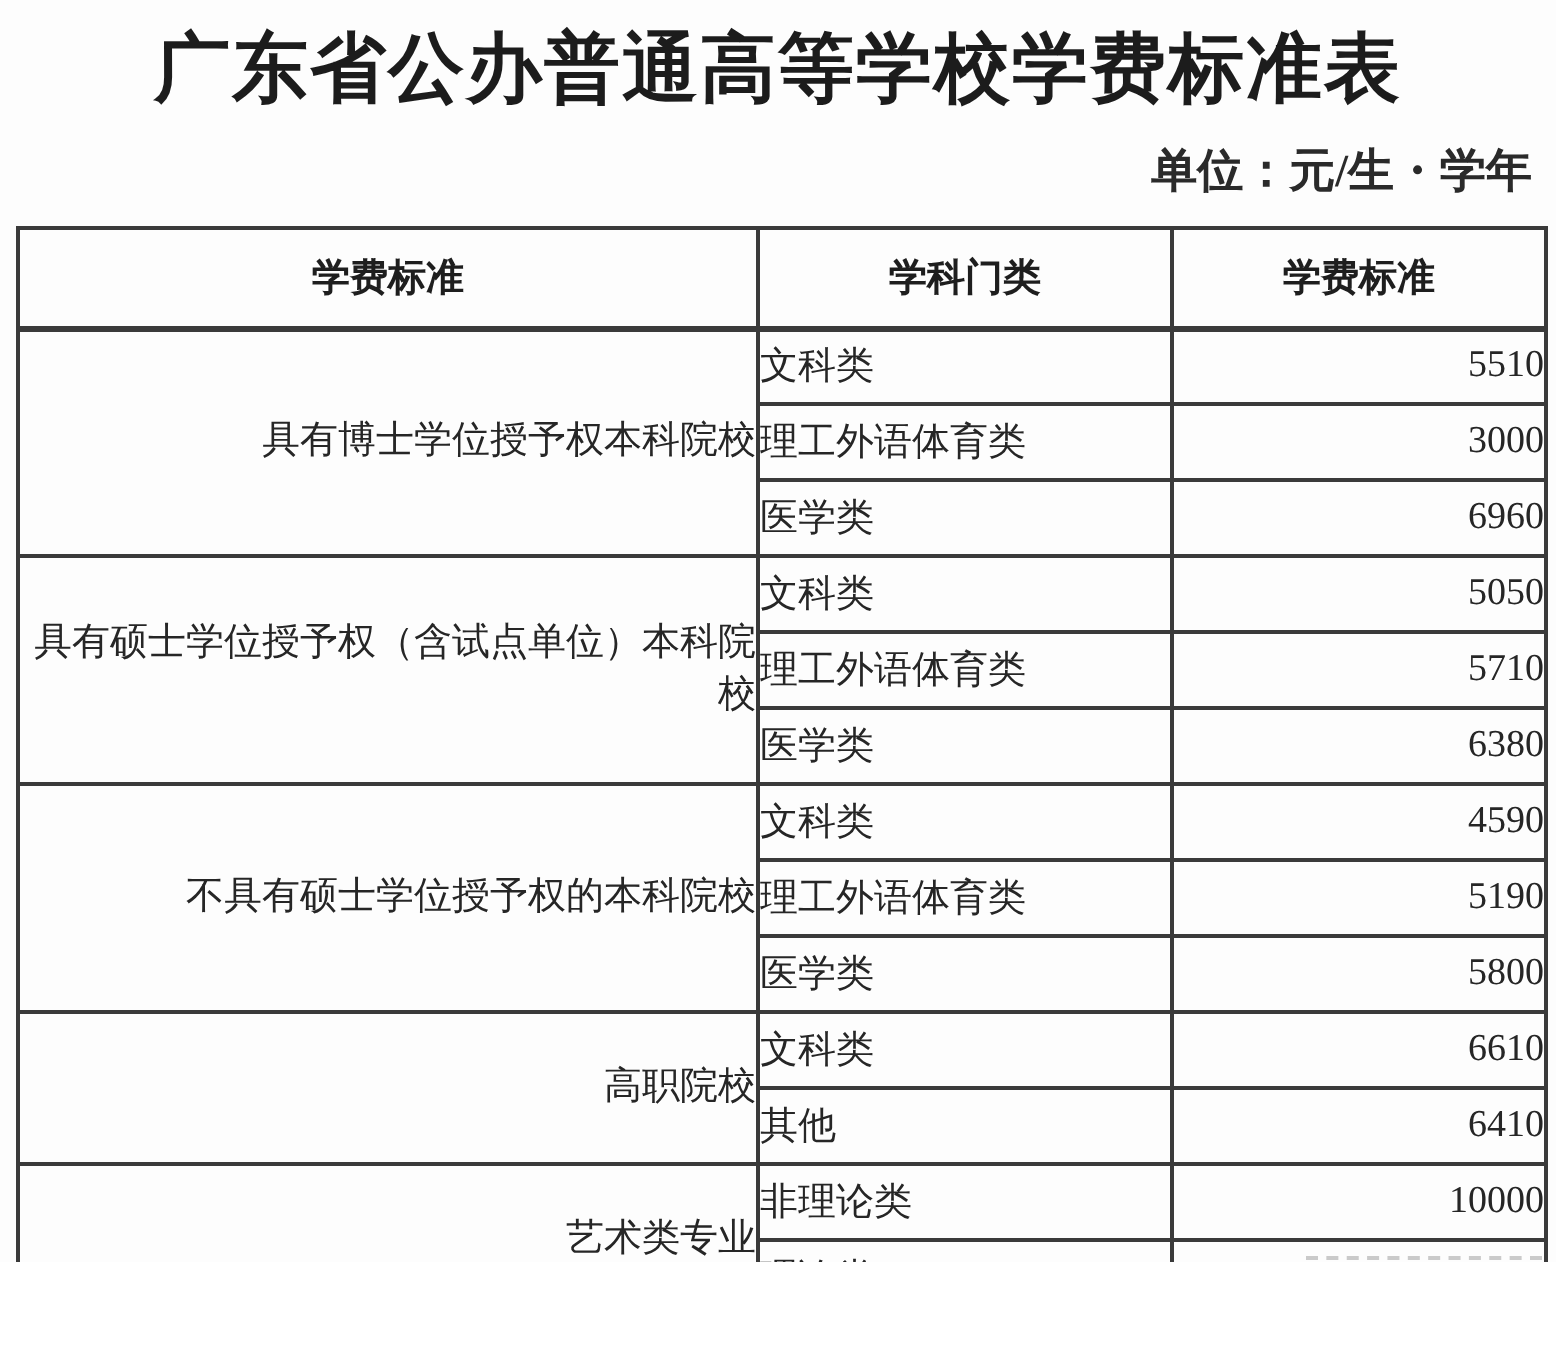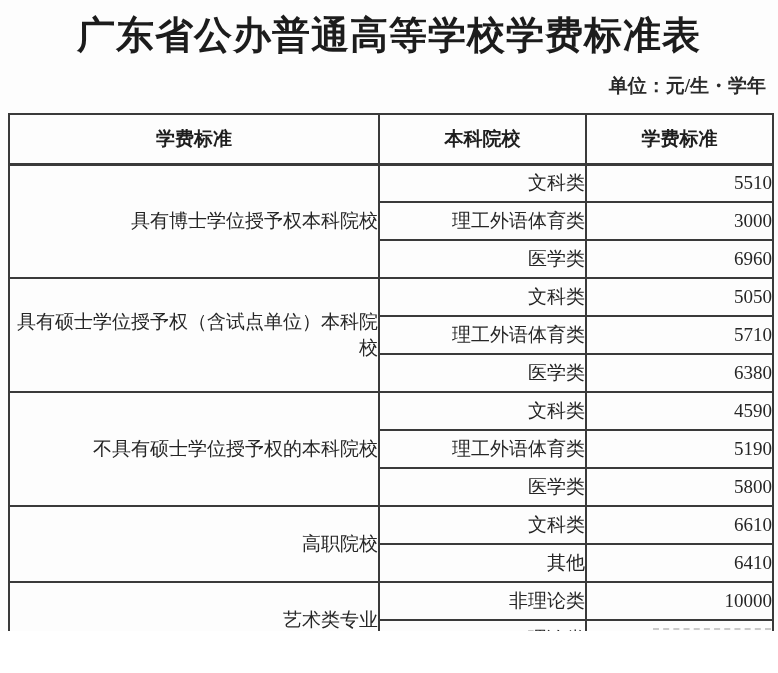--- a/index.html
+++ b/index.html
@@ -21,21 +21,21 @@
     text-align: center;
     font-size: 38px;
     font-weight: bold;
     letter-spacing: 1px;
     line-height: 46px;
     color: #1c1c1c;
   }
   .unit-note {
     margin: 17px 12px 0 0;
     text-align: right;
-    font-size: 19px;
+    font-size: 23px;
     font-weight: bold;
     line-height: 22px;
     color: #2a2a2a;
   }
   table.fee-table {
     border-collapse: collapse;
     margin: 16px 0 0 8px;
     width: 764px;
     table-layout: fixed;
   }
@@ -56,21 +56,21 @@
     border-bottom-width: 3px;
     color: #1e1e1e;
   }
   table.fee-table tbody tr { height: 38px; }
   td.category-cell {
     text-align: right;
     line-height: 26px;
     padding: 0 6px;
   }
   td.subject-cell {
-    text-align: right;
+    text-align: left;
     padding-left: 5px;
     margin-left: 22px;
   }
   td.fee-cell {
     text-align: right;
     font-family: "Liberation Serif", "DejaVu Serif", serif;
     border-radius: 12px;
   }
   .watermark-smudge {
     position: absolute;
@@ -93,21 +93,21 @@
 
   <table class="fee-table">
     <colgroup>
       <col class="c1">
         <col class="c2">
         <col class="c3">
     </colgroup>
     <thead>
       <tr>
         <th>学费标准</th>
-        <th>本科院校</th>
+        <th>学科门类</th>
         <th>学费标准</th>
       </tr>
     </thead>
     <tbody>
 
       <tr>
         <td class="category-cell" rowspan="3">具有博士学位授予权本科院校</td>
         <td class="subject-cell">文科类</td>
         <td class="fee-cell">5510</td>
       </tr>

